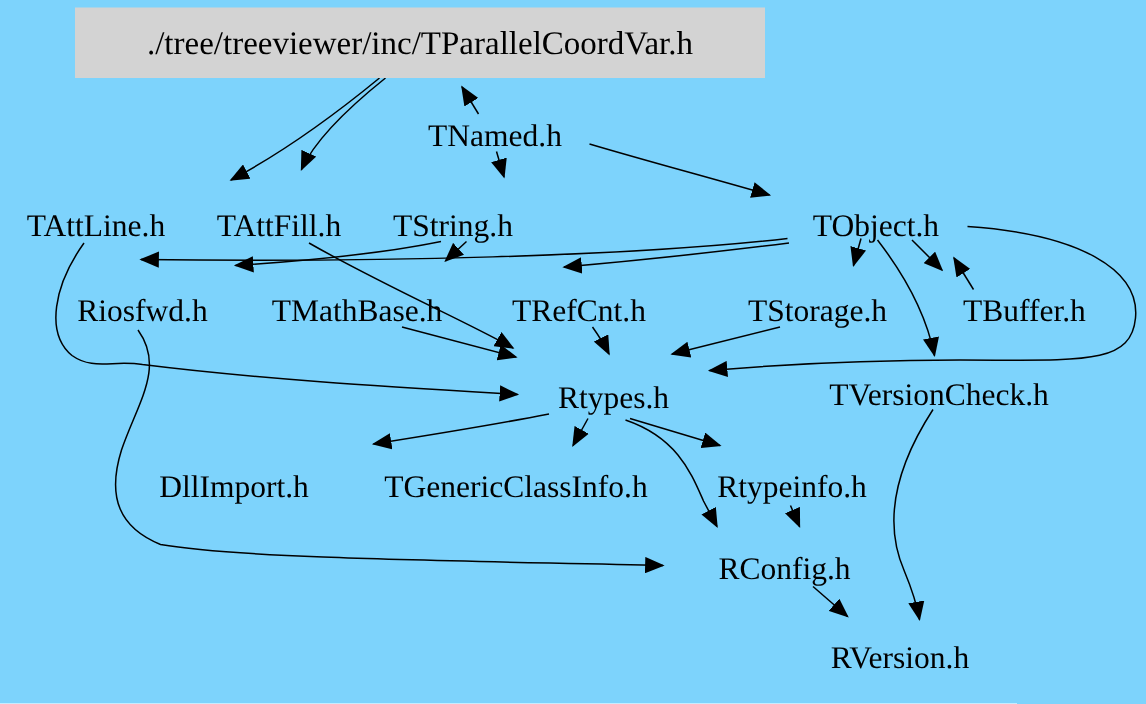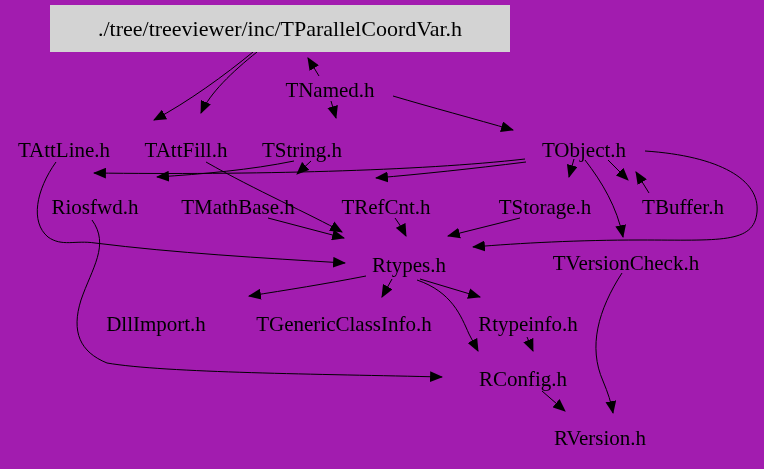--- a/index.html
+++ b/index.html
@@ -1,16 +1,16 @@
 <!DOCTYPE html>
 <html><head>
 <meta charset="utf-8">
 <style>
   html,body{margin:0;padding:0;background:#ffffff;}
-  .canvas{position:relative;width:764px;height:469px;background:#a21caf;overflow:hidden;}
+  .canvas{position:relative;width:764px;height:469px;background:#7dd3fc;overflow:hidden;}
   svg{display:block;}
   .node-label{font-family:"Liberation Serif", serif;font-size:21px;fill:#000;}
   .root-label{font-family:"Liberation Serif", serif;font-size:22px;fill:#000;}
   .edge{fill:none;stroke:#000;stroke-width:1;}
 </style>
 </head>
 <body>
 
 <div class="canvas">
 <svg width="764" height="469" viewBox="0 0 764 469" xmlns="http://www.w3.org/2000/svg">

